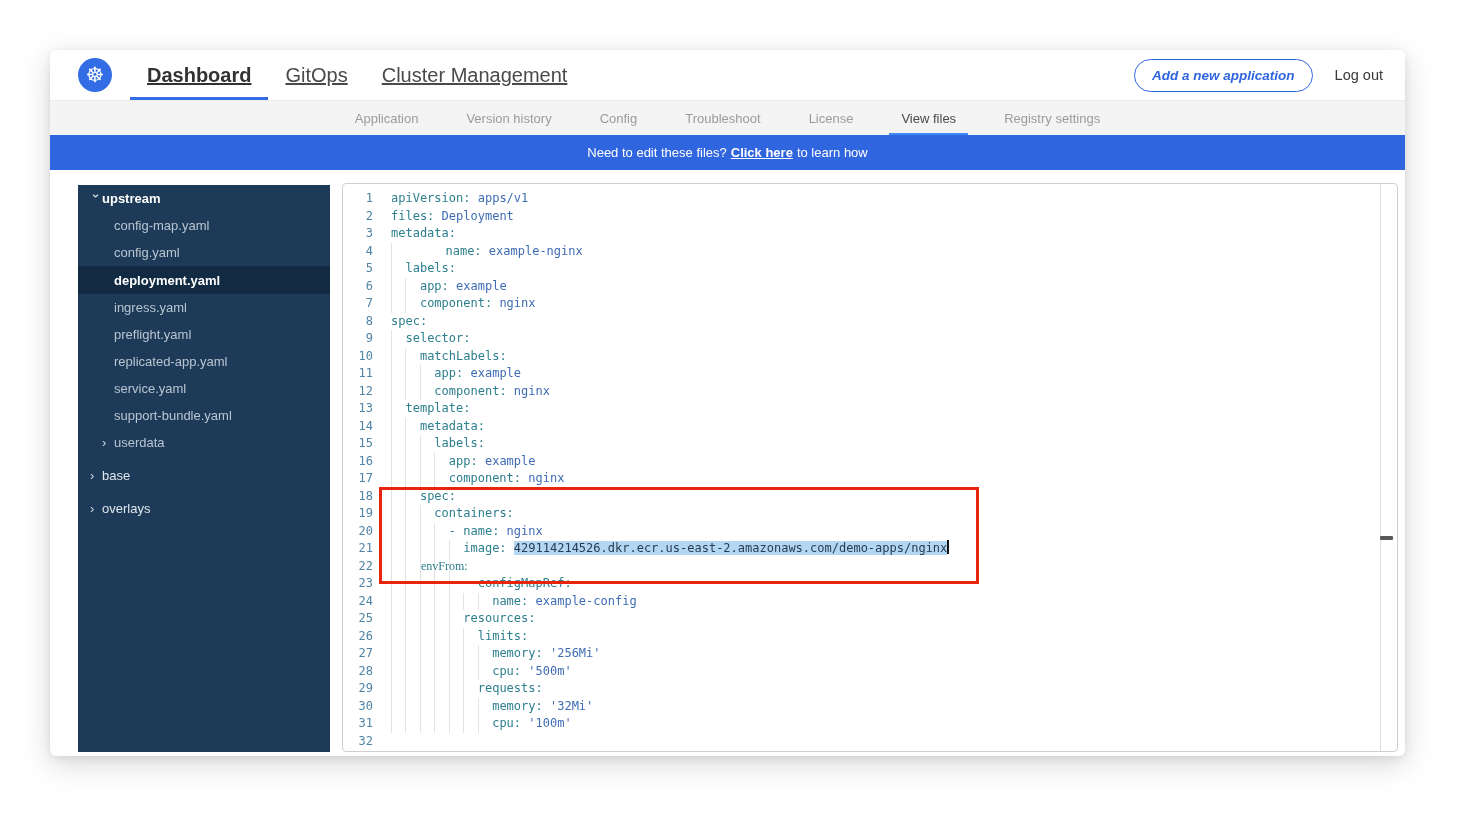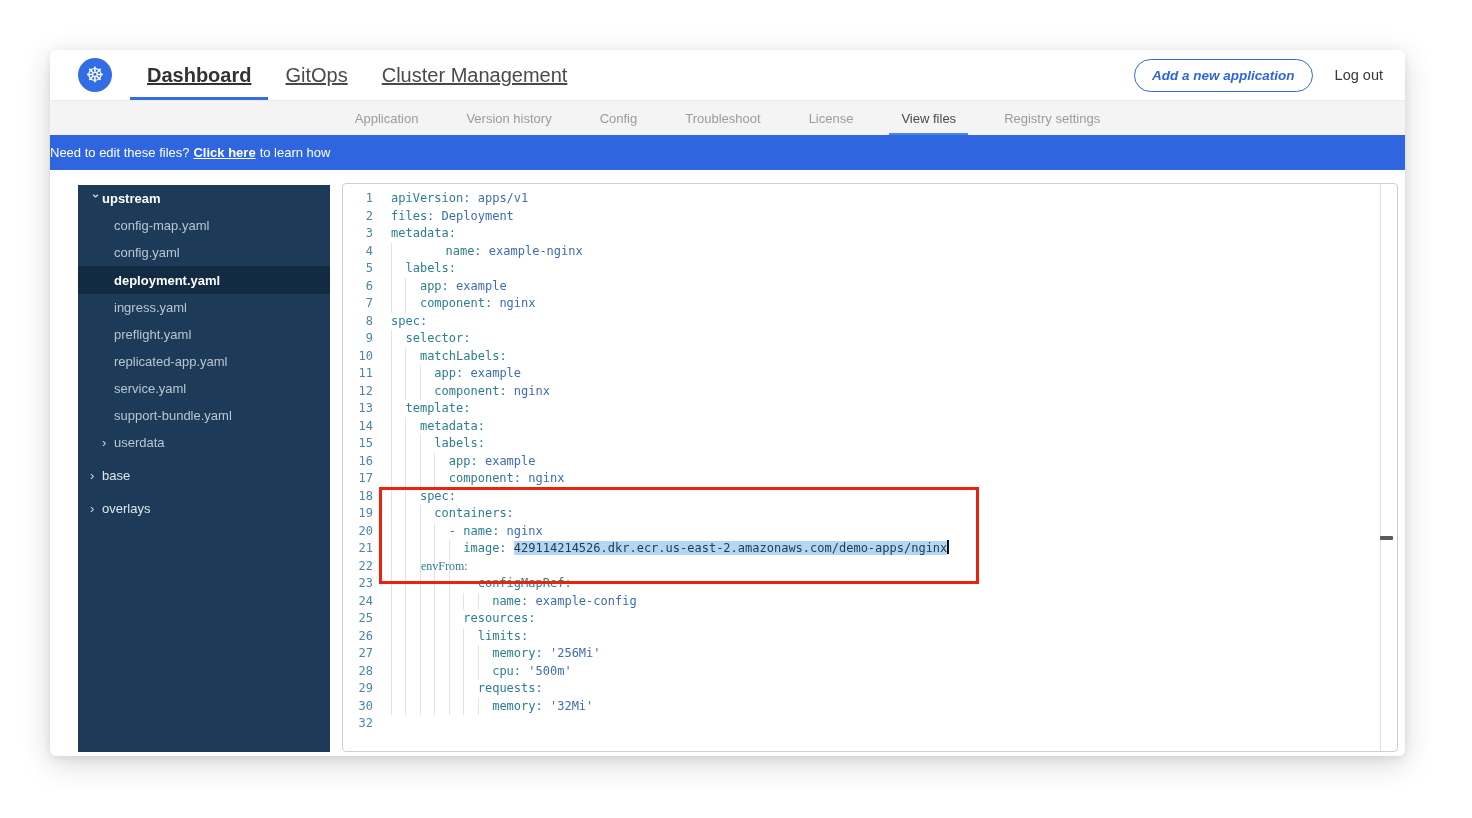--- a/index.html
+++ b/index.html
@@ -34,21 +34,21 @@
   .subnav { position:absolute; left:0; top:50px; width:100%; height:35px; background:#f4f4f5;
             border-top:1px solid #ececec; display:flex; justify-content:center; }
   .tab { display:flex; align-items:center; padding:0 24px; height:35px; font-size:13px;
          color:#9b9b9b; position:relative; cursor:pointer; }
   .tab.active { color:#4a4a4a; }
   .tab.active::after { content:""; position:absolute; left:12px; right:12px; bottom:0;
                        height:3px; background:#4285f4; }
 
   
   .banner { position:absolute; left:0; top:85px; width:100%; height:35px; background:#3065e0;
-            color:#fff; display:flex; align-items:center; font-size:13px; }
+            color:#fff; display:flex; align-items:center; justify-content:center; font-size:13px; }
   .banner a { color:#fff; font-weight:bold; text-decoration:underline; cursor:pointer; margin:0 4px; }
 
   
   .tree { position:absolute; left:28px; top:135px; width:252px; height:567px;
           background:#1d3b58; font-size:13px; overflow:hidden; }
   .tree-item { height:27px; display:flex; align-items:center; color:#b9c5d1; cursor:pointer; }
   .tree-item .chev { width:12px; display:inline-block; color:#cdd7e0; font-size:13px; line-height:1; }
   .tree-item .chev.open { transform:rotate(90deg); transform-origin:45% 55%; }
   .tree-item.lvl0 { padding-left:12px; color:#dfe6ec; }
   .tree-item.lvl1 { padding-left:24px; }
@@ -189,20 +189,21 @@
         <div class="line"><span class="ln">21</span><div class="code" style="background-image: repeating-linear-gradient(to right, rgb(227, 227, 227) 0px, rgb(227, 227, 227) 1px, transparent 1px, transparent 14.45px); background-size: 59.3px 100%;"><span class="tok-pln">          </span><span class="tok-key">image:</span><span class="tok-pln"> </span><span class="tok-sel">429114214526.dkr.ecr.us-east-2.amazonaws.com/demo-apps/nginx</span><span class="cursor"></span></div></div>
         <div class="line"><span class="ln">22</span><div class="code" style="background-image: repeating-linear-gradient(to right, rgb(227, 227, 227) 0px, rgb(227, 227, 227) 1px, transparent 1px, transparent 14.45px); background-size: 59.3px 100%; font-family: Liberation Serif, serif;"><span class="tok-pln">          </span><span class="tok-key">envFrom:</span></div></div>
         <div class="line"><span class="ln">23</span><div class="code" style="background-image: repeating-linear-gradient(to right, rgb(227, 227, 227) 0px, rgb(227, 227, 227) 1px, transparent 1px, transparent 14.45px); background-size: 59.3px 100%;"><span class="tok-pln">          </span><span class="tok-key">- configMapRef:</span></div></div>
         <div class="line"><span class="ln">24</span><div class="code" style="background-image: repeating-linear-gradient(to right, rgb(227, 227, 227) 0px, rgb(227, 227, 227) 1px, transparent 1px, transparent 14.45px); background-size: 88.2px 100%;"><span class="tok-pln">              </span><span class="tok-key">name:</span><span class="tok-val"> example-config</span></div></div>
         <div class="line"><span class="ln">25</span><div class="code" style="background-image: repeating-linear-gradient(to right, rgb(227, 227, 227) 0px, rgb(227, 227, 227) 1px, transparent 1px, transparent 14.45px); background-size: 59.3px 100%;"><span class="tok-pln">          </span><span class="tok-key">resources:</span></div></div>
         <div class="line"><span class="ln">26</span><div class="code" style="background-image: repeating-linear-gradient(to right, rgb(227, 227, 227) 0px, rgb(227, 227, 227) 1px, transparent 1px, transparent 14.45px); background-size: 73.75px 100%;"><span class="tok-pln">            </span><span class="tok-key">limits:</span></div></div>
         <div class="line"><span class="ln">27</span><div class="code" style="background-image: repeating-linear-gradient(to right, rgb(227, 227, 227) 0px, rgb(227, 227, 227) 1px, transparent 1px, transparent 14.45px); background-size: 88.2px 100%;"><span class="tok-pln">              </span><span class="tok-key">memory:</span><span class="tok-val"> '256Mi'</span></div></div>
         <div class="line"><span class="ln">28</span><div class="code" style="background-image: repeating-linear-gradient(to right, rgb(227, 227, 227) 0px, rgb(227, 227, 227) 1px, transparent 1px, transparent 14.45px); background-size: 88.2px 100%;"><span class="tok-pln">              </span><span class="tok-key">cpu:</span><span class="tok-val"> '500m'</span></div></div>
         <div class="line"><span class="ln">29</span><div class="code" style="background-image: repeating-linear-gradient(to right, rgb(227, 227, 227) 0px, rgb(227, 227, 227) 1px, transparent 1px, transparent 14.45px); background-size: 73.75px 100%;"><span class="tok-pln">            </span><span class="tok-key">requests:</span></div></div>
         <div class="line"><span class="ln">30</span><div class="code" style="background-image: repeating-linear-gradient(to right, rgb(227, 227, 227) 0px, rgb(227, 227, 227) 1px, transparent 1px, transparent 14.45px); background-size: 88.2px 100%;"><span class="tok-pln">              </span><span class="tok-key">memory:</span><span class="tok-val"> '32Mi'</span></div></div>
+        <div class="line"><span class="ln">31</span><div class="code" style="background-image: repeating-linear-gradient(to right, rgb(227, 227, 227) 0px, rgb(227, 227, 227) 1px, transparent 1px, transparent 14.45px); background-size: 88.2px 100%;"><span class="tok-pln">              </span><span class="tok-key">cpu:</span><span class="tok-val"> '100m'</span></div></div>
         <div class="line"><span class="ln">32</span><div class="code"></div></div>
       </div>
     <div class="scroll-track"></div>
     <div class="scroll-thumb"></div>
     <div class="red-box"></div>
   </div>
 
 </div>
 
 </body></html>

